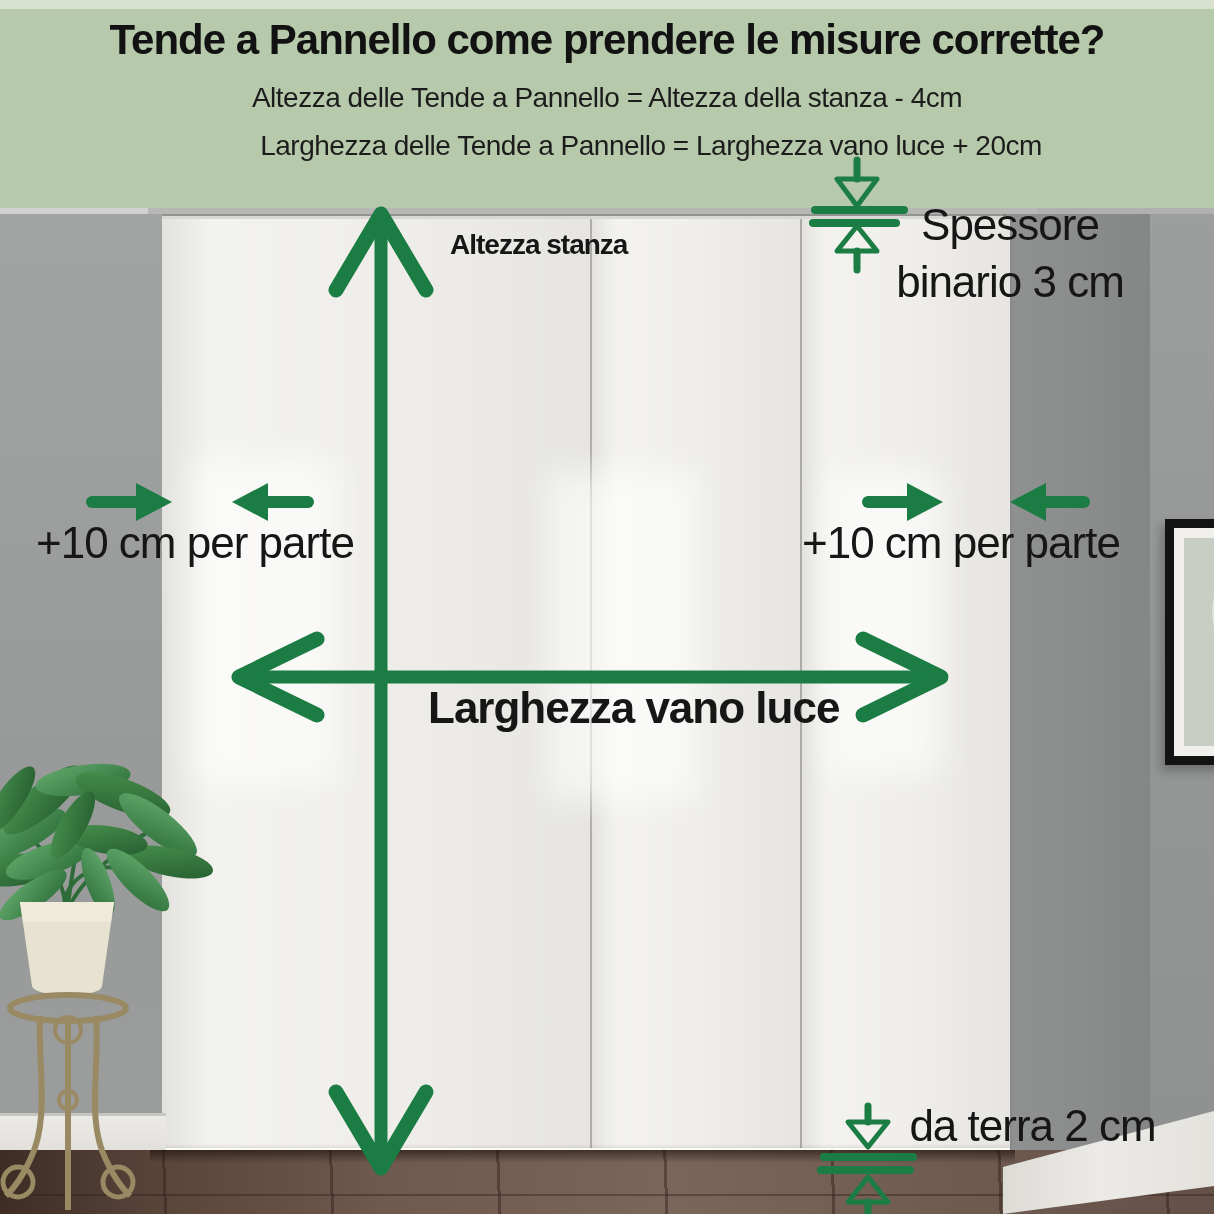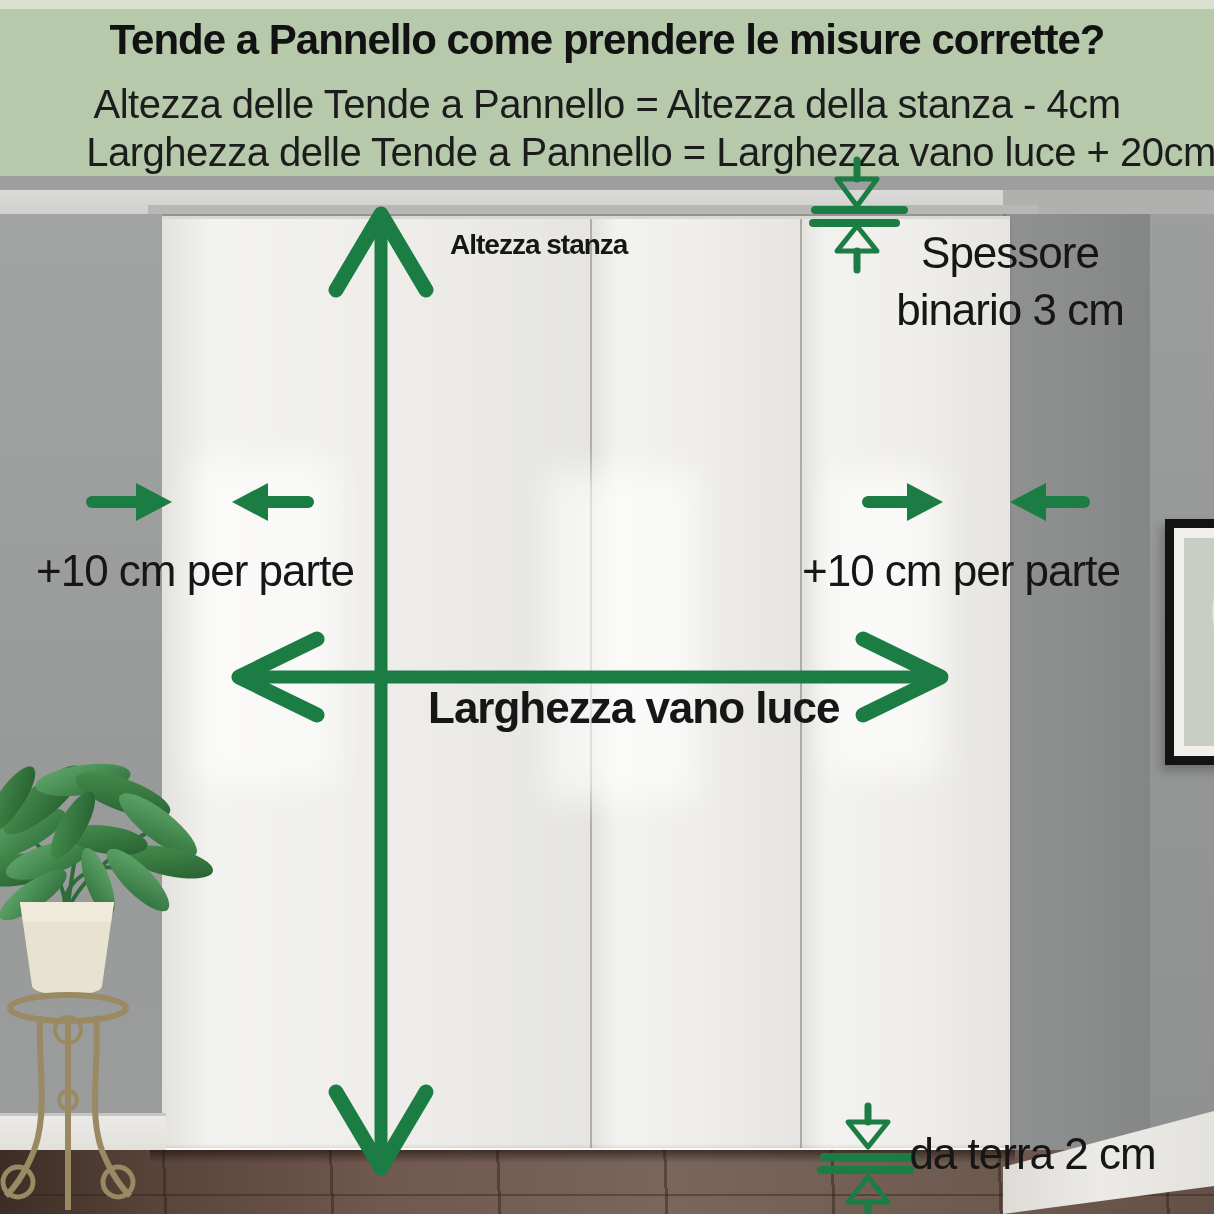--- a/index.html
+++ b/index.html
@@ -2,29 +2,29 @@
 <html><head>
 <meta charset="utf-8">
 <style>
   html,body{margin:0;padding:0;background:#ffffff;}
   .page{
     position:relative;width:1214px;height:1214px;overflow:hidden;
     font-family:"Liberation Sans","DejaVu Sans",sans-serif;
     color:#1a1a1a;background:#9d9f9e;
   }
   
-  .header{position:absolute;left:0;top:0;width:1214px;height:176px;background:#b6c9ab;z-index:10;}
+  .header{position:absolute;left:0;top:0;width:1214px;height:208px;background:#b6c9ab;z-index:10;}
   .header-topstrip{position:absolute;left:0;top:0;width:100%;height:9px;background:#d9e2cf;}
   .page-title{
     position:absolute;left:0;top:16px;width:100%;text-align:center;
     font-size:42px;font-weight:700;letter-spacing:-1px;color:#121212;white-space:nowrap;
   }
   .formula{
     position:absolute;left:0;width:100%;text-align:center;
-    font-size:40px;font-weight:400;letter-spacing:-0.5px;color:#1c1c1c;white-space:nowrap;
+    font-size:28px;font-weight:400;letter-spacing:-0.5px;color:#1c1c1c;white-space:nowrap;
   }
   .formula-height{top:82px;}
   .formula-width{top:130px;padding-left:44px;}
 
   
   .scene{position:absolute;left:0;top:190px;width:1214px;height:1024px;overflow:hidden;}
   .ceiling{position:absolute;left:0;top:0;width:1010px;height:26px;background:linear-gradient(#dadbd8,#cfd0cd);}
   .ceiling-right{position:absolute;left:1003px;top:0;width:211px;height:26px;background:#b0b1ae;}
   .rail{position:absolute;left:148px;top:15px;width:890px;height:9px;background:#b7b8b5;border-bottom:2px solid #93948f;}
   .wall-left{position:absolute;left:0;top:24px;width:163px;height:900px;background:linear-gradient(180deg,#a2a4a3,#989a99 60%,#9b9d9c);}
@@ -60,21 +60,21 @@
   .baseboard-right{position:absolute;left:1003px;top:912px;width:211px;height:112px;
     clip-path:polygon(0 58%,100% 8%,100% 75%,0 100%);
     background:linear-gradient(90deg,#dcdbd6,#eceae6 45%,#e4e2dd);}
   
   .plant{position:absolute;left:-12px;top:550px;width:232px;height:474px;}
 
   
   .overlay{position:absolute;left:0;top:0;width:1214px;height:1214px;z-index:40;pointer-events:none;}
   .anno-label{position:absolute;z-index:50;color:#161616;white-space:nowrap;}
   .lbl-bold{font-weight:700;letter-spacing:-1px;}
-  .lbl-reg{font-weight:400;letter-spacing:-1px;margin-top:28px;}
+  .lbl-reg{font-weight:400;letter-spacing:-1px;}
   .lbl-altezza{left:414px;top:229px;font-size:28px;margin-left:36px;}
   .lbl-larghezza{left:428px;top:683px;font-size:44px;}
   .lbl-plus-left{left:36px;top:518px;font-size:44px;}
   .lbl-plus-right{left:802px;top:518px;font-size:44px;}
   .lbl-spessore{left:877px;top:196px;width:266px;text-align:center;font-size:44px;line-height:57px;}
   .lbl-spazio{left:900px;top:1096px;width:265px;text-align:center;font-size:44px;line-height:60px;}
 </style>
 </head>
 <body>
 

